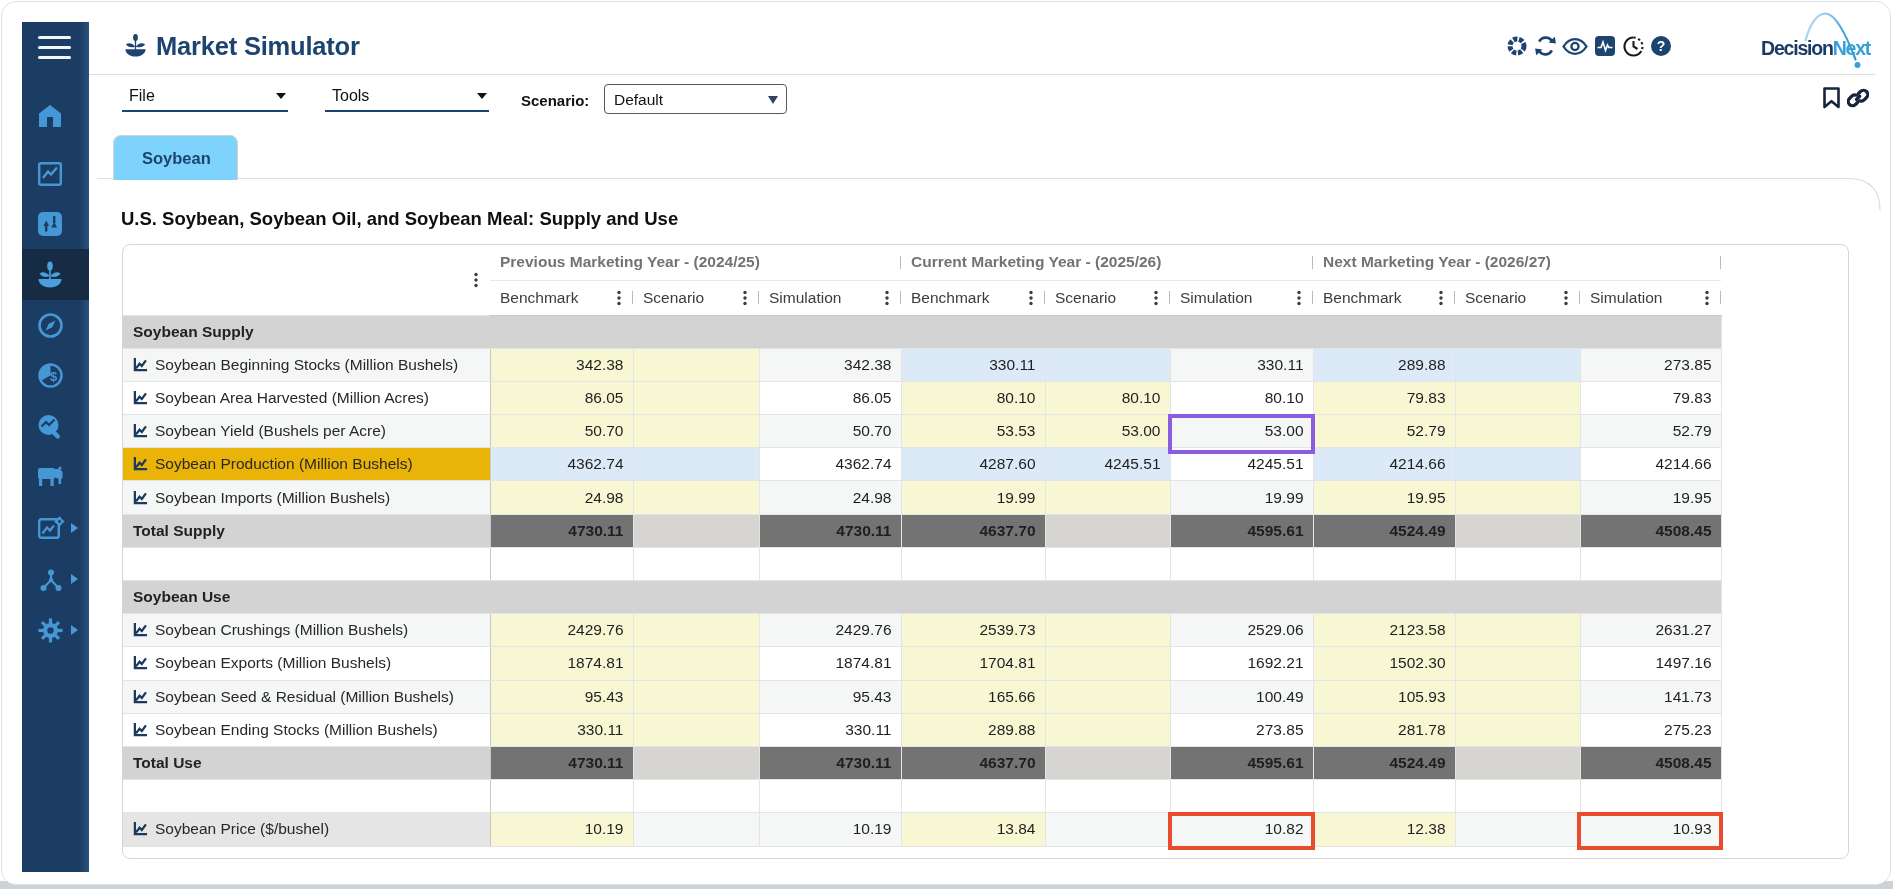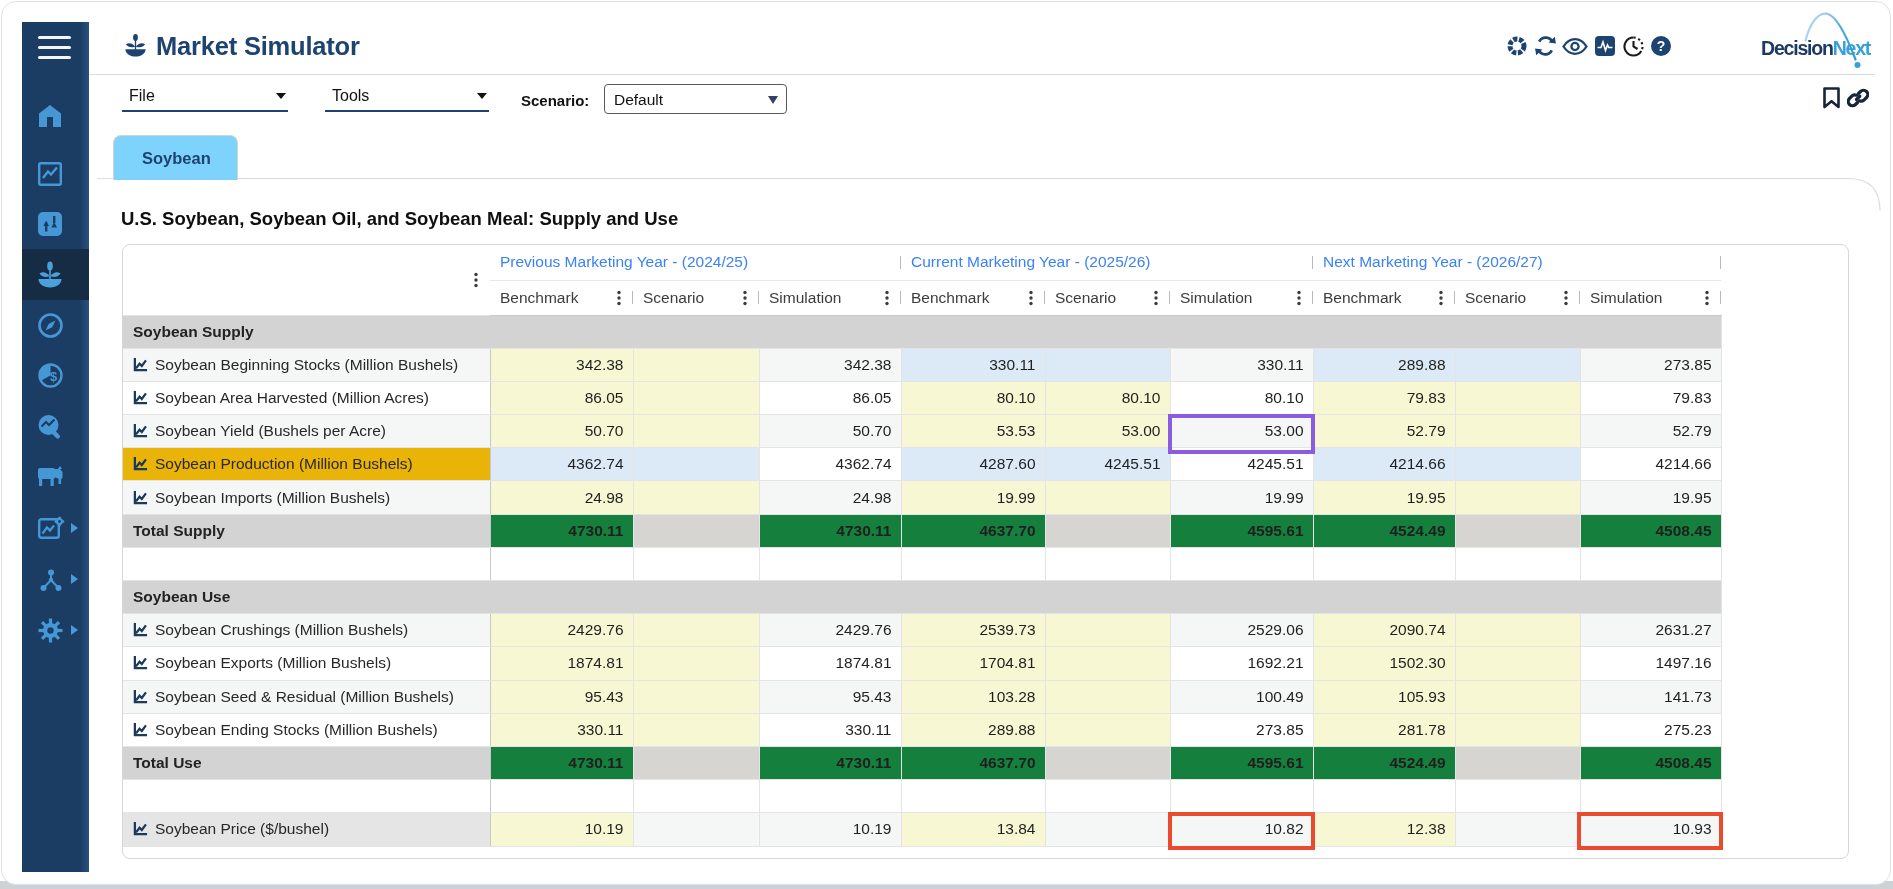--- a/index.html
+++ b/index.html
@@ -33,30 +33,30 @@
 #pgtitle { position:absolute; left:119px; top:206px; font-size:18.5px; font-weight:700; color:#0f0f0f; }
 
 #tbl { width:1725px; border-collapse:collapse; table-layout:fixed; font-size:15.5px; color:#222; }
 #tbl td:first-child { border-left:none; }
 #tbl td:last-child { border-right:none; }
 #tblwrap { position:absolute; left:120px; top:242px; width:1727px; height:615px; border:1px solid #d6d6d6; border-radius:8px; overflow:hidden; background:#fff; }
 #tbl td { border:1px solid #e4e4e4; overflow:hidden; white-space:nowrap; }
 #tbl tr.hg td { border:none; }
 #tbl tr.hs td { border:none; border-bottom:1px solid #c9c9c9; }
 #tbl td.lblh { border:none; border-right:1px solid #c8c8c8; position:relative; }
-#tbl tr.hg td.gc { border-bottom:1px solid #e8e8e8; position:relative; font-weight:400; font-size:15.5px; color:#3b82f6; padding-left:10px; }
+#tbl tr.hg td.gc { border-bottom:1px solid #e8e8e8; position:relative; font-weight:700; font-size:15.5px; color:#737373; padding-left:10px; }
 #tbl tr.hs td.sc { position:relative; font-size:15.5px; color:#3c3c3c; padding-left:10px; }
 #tbl td.fillh { border:none; border-left:1px solid #e8e8e8; border-bottom:1px solid #c9c9c9; }
 .tick { position:absolute; right:0; top:50%; margin-top:-6.5px; width:1.5px; height:13px; background:#b9b9b9; }
 .vdots { position:absolute; right:12px; top:50%; margin-top:-8px; }
 #tbl td.lbl { padding-left:10px; color:#282828; border-right:1px solid #c8c8c8; }
 #tbl td.num { text-align:right; padding-right:9px; color:#1f1f1f; }
 #tbl td.sec { font-weight:700; color:#222; padding-left:10px; background:#d3d3d3; }
 #tbl td.tlbl { font-weight:700; color:#222; padding-left:10px; background:#d3d3d3; border-right:1px solid #c8c8c8; }
-#tbl td.b { background:#15803d; }
+#tbl td.b { background:#737373; }
 #tbl td.g { background:#d7d5d1; }
 #tbl td.fw { background:#fff; border-left:1px solid #e8e8e8; border-top:none; border-bottom:none; border-right:none; }
 #tbl tr.bold td.num { font-weight:700; }
 .licon { display:inline-block; vertical-align:-2px; margin-right:7px; }
 
 .obox { position:absolute; z-index:5; }
 </style>
 </head>
 <body>
 <div id="stage">
@@ -448,21 +448,21 @@
               <td class="lbl" style="background:#f5f6f6"><svg class="licon" width="15" height="15" viewBox="0 0 16 16">
                   <path d="M2 1 V14 H15" stroke="#1b3a5c" stroke-width="2.4" fill="none"></path>
                   <path d="M3.2 12.2 L7 7.2 L9.4 9.6 L13.8 3.6" stroke="#1b3a5c" stroke-width="2.4" fill="none"></path>
                 </svg>Soybean Crushings (Million Bushels)</td>
               <td class="num" style="background:#f8f7d3">2429.76</td>
               <td class="num" style="background:#f8f7d3"></td>
               <td class="num" style="background:#f5f6f6">2429.76</td>
               <td class="num" style="background:#f8f7d3">2539.73</td>
               <td class="num" style="background:#f8f7d3"></td>
               <td class="num" style="background:#f5f6f6">2529.06</td>
-              <td class="num" style="background:#f8f7d3">2090.74</td>
+              <td class="num" style="background:#f8f7d3">2123.58</td>
               <td class="num" style="background:#f8f7d3"></td>
               <td class="num" style="background:#f5f6f6">2631.27</td>
               <td class="fw"></td>
             </tr>
             <tr style="height:33.2px;">
               <td class="lbl" style="background:#ffffff"><svg class="licon" width="15" height="15" viewBox="0 0 16 16">
                   <path d="M2 1 V14 H15" stroke="#1b3a5c" stroke-width="2.4" fill="none"></path>
                   <path d="M3.2 12.2 L7 7.2 L9.4 9.6 L13.8 3.6" stroke="#1b3a5c" stroke-width="2.4" fill="none"></path>
                 </svg>Soybean Exports (Million Bushels)</td>
               <td class="num" style="background:#f8f7d3">1874.81</td>
@@ -477,21 +477,21 @@
               <td class="fw"></td>
             </tr>
             <tr style="height:33.2px;">
               <td class="lbl" style="background:#f5f6f6"><svg class="licon" width="15" height="15" viewBox="0 0 16 16">
                   <path d="M2 1 V14 H15" stroke="#1b3a5c" stroke-width="2.4" fill="none"></path>
                   <path d="M3.2 12.2 L7 7.2 L9.4 9.6 L13.8 3.6" stroke="#1b3a5c" stroke-width="2.4" fill="none"></path>
                 </svg>Soybean Seed &amp; Residual (Million Bushels)</td>
               <td class="num" style="background:#f8f7d3">95.43</td>
               <td class="num" style="background:#f8f7d3"></td>
               <td class="num" style="background:#f5f6f6">95.43</td>
-              <td class="num" style="background:#f8f7d3">103.28</td>
+              <td class="num" style="background:#f8f7d3">165.66</td>
               <td class="num" style="background:#f8f7d3"></td>
               <td class="num" style="background:#f5f6f6">100.49</td>
               <td class="num" style="background:#f8f7d3">105.93</td>
               <td class="num" style="background:#f8f7d3"></td>
               <td class="num" style="background:#f5f6f6">141.73</td>
               <td class="fw"></td>
             </tr>
             <tr style="height:33.2px;">
               <td class="lbl" style="background:#ffffff"><svg class="licon" width="15" height="15" viewBox="0 0 16 16">
                   <path d="M2 1 V14 H15" stroke="#1b3a5c" stroke-width="2.4" fill="none"></path>

